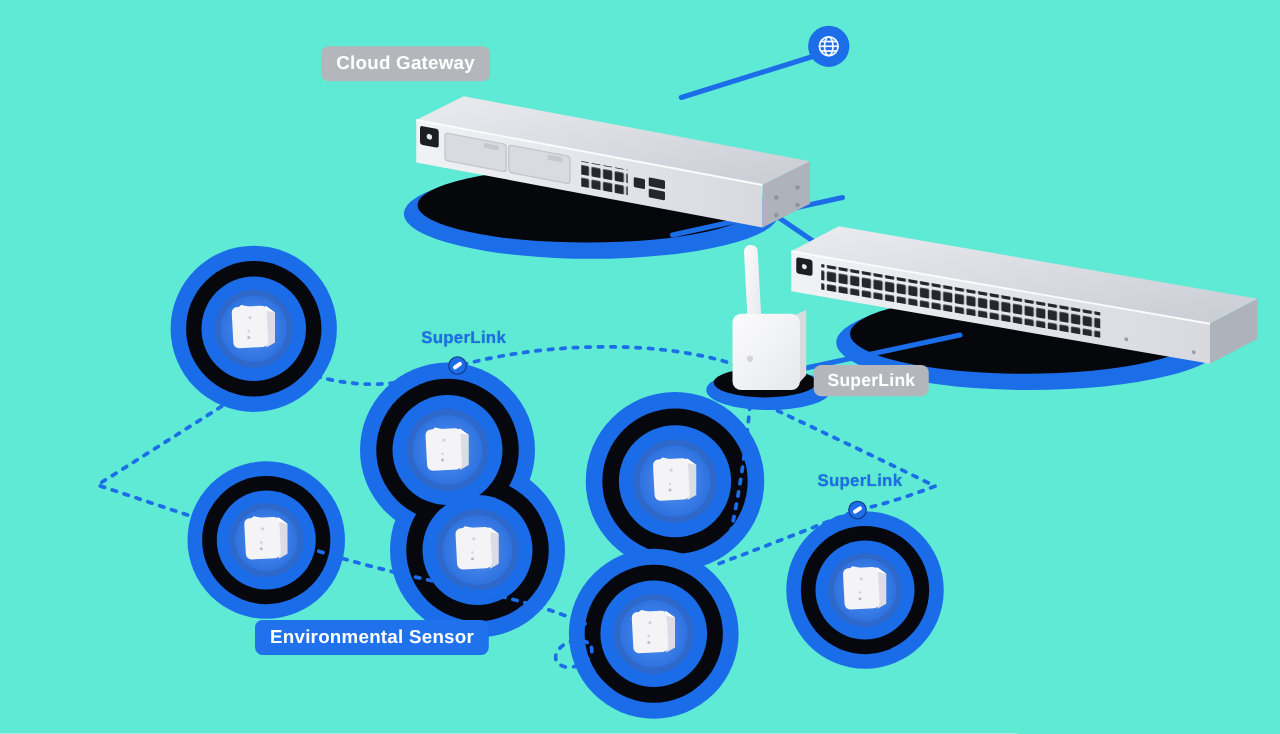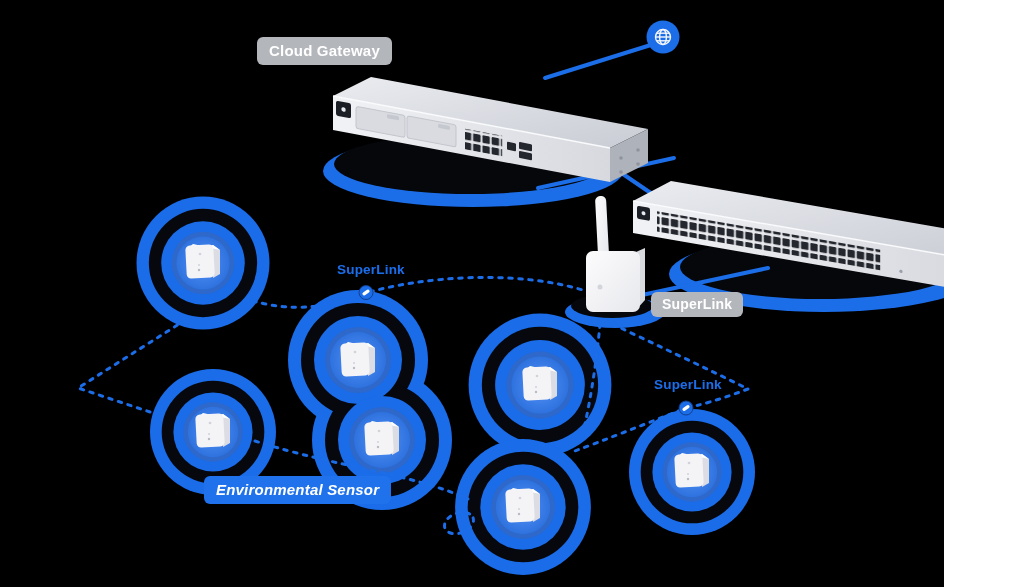--- a/index.html
+++ b/index.html
@@ -1,17 +1,17 @@
 <!DOCTYPE html>
 <html style="--accent: #1C6DE8; --label-gray: #B3B6BB; --label-blue: #1F72EB;"><head>
 <meta charset="utf-8">
 <style>
   html,body{margin:0;padding:0;background:#ffffff;}
   #stage{
-    position:relative;width:944px;height:587px;overflow:hidden;background:#000000;
+    position:relative;width:1024px;height:587px;overflow:hidden;background:#5eead4;
     font-family:"Liberation Sans",sans-serif;
   }
   #stage svg{position:absolute;left:0;top:0;}
   .tag{
     position:absolute;z-index:5;white-space:nowrap;color:#fff;
     font:600 15px/1 "Liberation Sans",sans-serif;letter-spacing:.2px;
     padding:6px 12px 7px;border-radius:6px;
   }
   .tag.gray{background:var(--label-gray,#B3B6BB);}
   .tag.blue{background:var(--label-blue,#1F72EB);font-weight:700;}
@@ -197,19 +197,19 @@
         <line x1="-6.4" y1="3.8" x2="6.4" y2="3.8"></line>
       </g>
     </g>
   </svg>
 
   <div class="tag gray" style="left:257px;top:37px;">Cloud Gateway</div>
 
 
   <div class="tag gray small" style="left:651px;top:292px;">SuperLink</div>
 
-  <div class="tag blue" style="left:204px;top:476px;font-style:italic;">Environmental Sensor</div>
+  <div class="tag blue" style="left:204px;top:496px;">Environmental Sensor</div>
 
   <div class="linklabel" style="left:337px;top:263px;">SuperLink</div>
 
   <div class="linklabel" style="left:654px;top:378px;">SuperLink</div>
 
 </div>
 
 </body></html>

